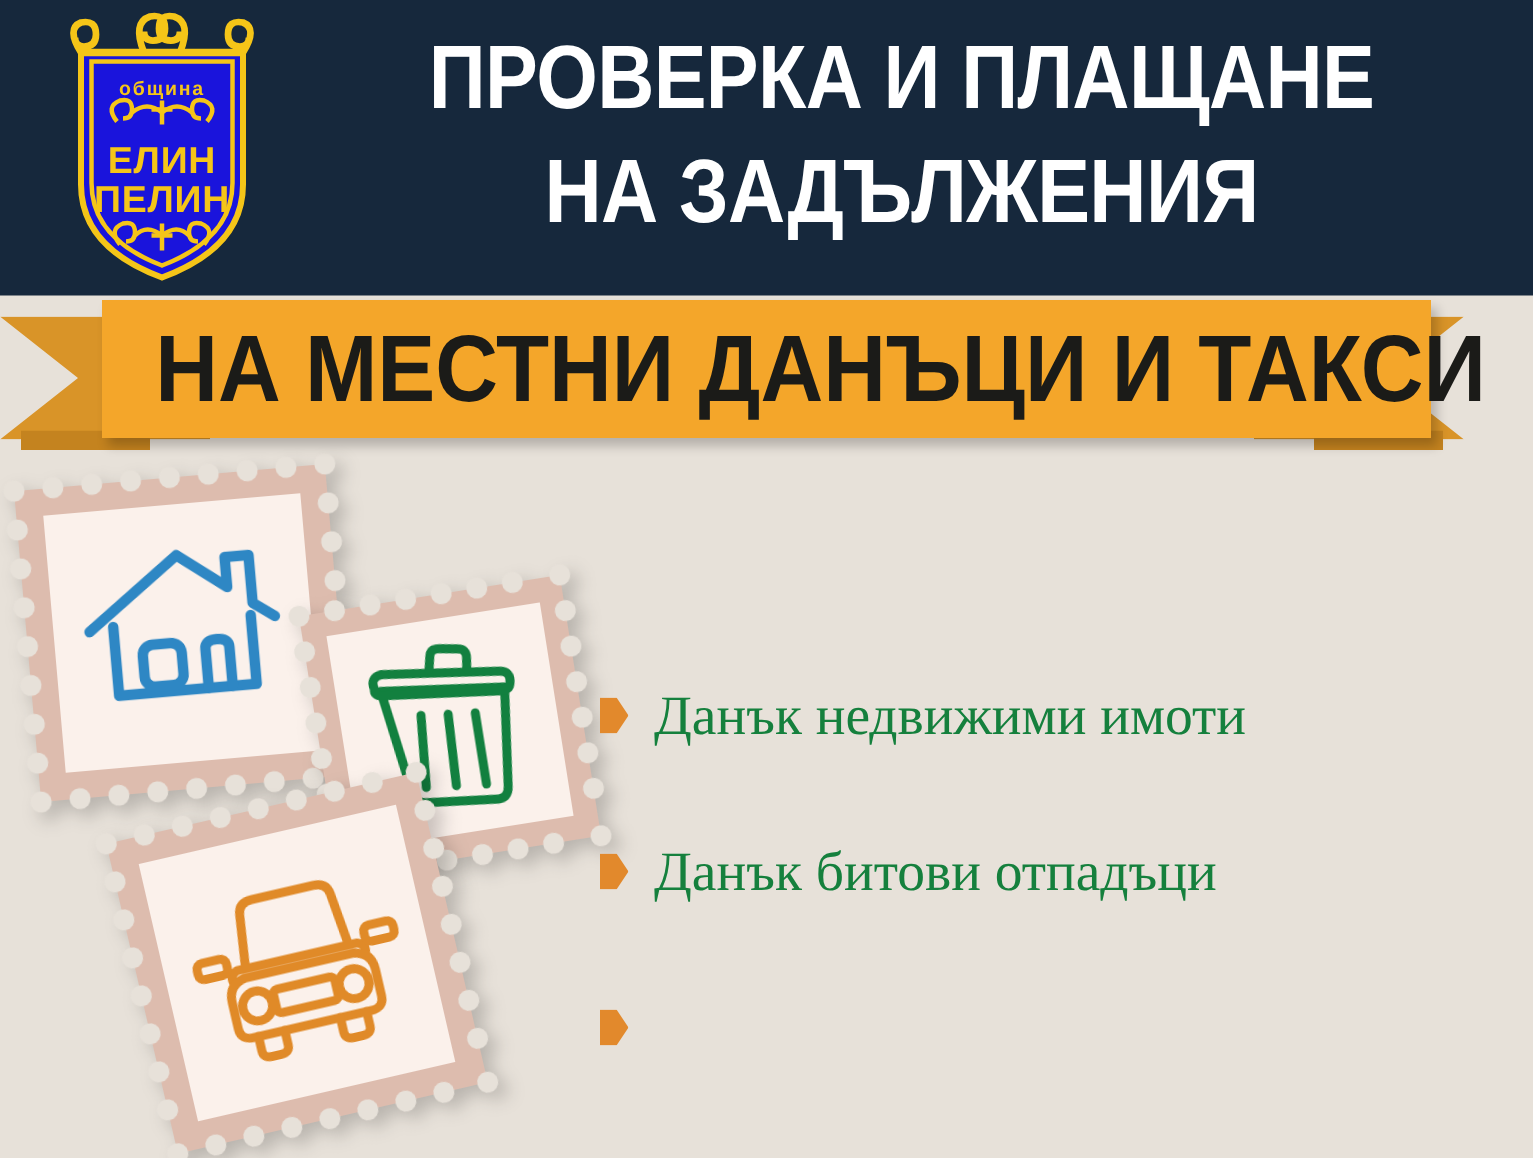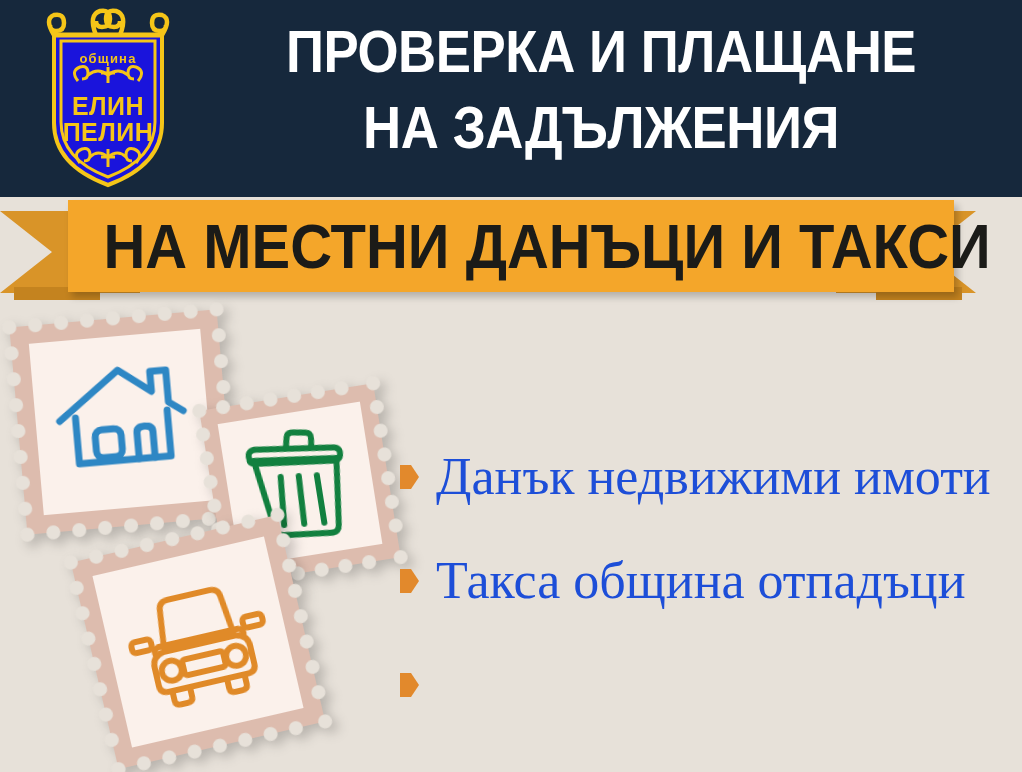--- a/index.html
+++ b/index.html
@@ -208,23 +208,23 @@
   .bullet {
     flex: 0 0 auto;
     width: 19px;
     height: 24px;
     margin-right: 17px;
     background: #e2892c;
     clip-path: polygon(0 0, 11px 0, 19px 12px, 11px 24px, 0 24px);
   }
   .list-label {
     font-family: "Liberation Serif", "DejaVu Serif", serif;
-    font-size: 52px;
+    font-size: 37px;
     line-height: 1;
-    color: #1d4ed8;
+    color: #15803d;
     white-space: nowrap;
   }
 </style>
 </head>
 <body>
 
 <div class="poster">
 
   <div class="header">
     <div class="header-inner">
@@ -448,21 +448,21 @@
 
   <div class="list">
 
     <div class="list-item">
       <span class="bullet"></span>
       <span class="list-label">Данък недвижими имоти</span>
     </div>
 
     <div class="list-item">
       <span class="bullet"></span>
-      <span class="list-label">Такса община отпадъци</span>
+      <span class="list-label">Данък битови отпадъци</span>
     </div>
 
     <div class="list-item">
       <span class="bullet"></span>
     </div>
 
   </div>
 
 </div>
 

